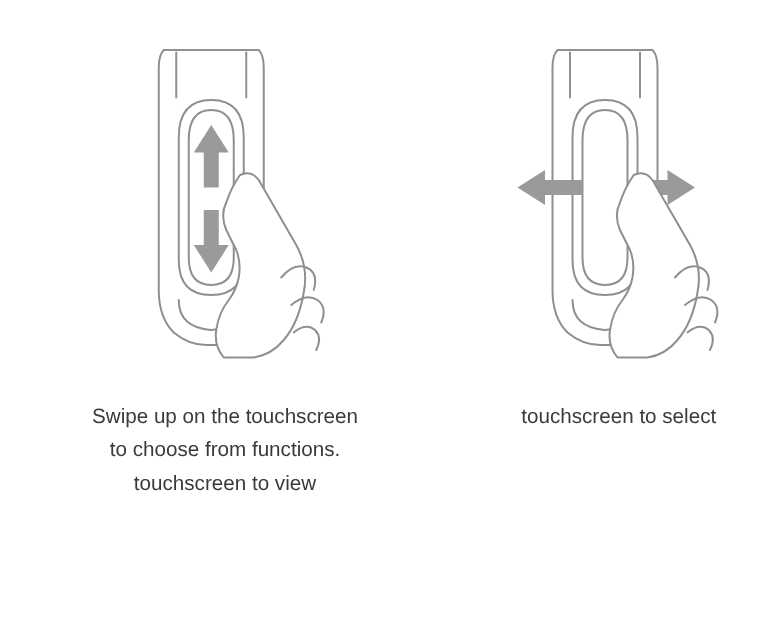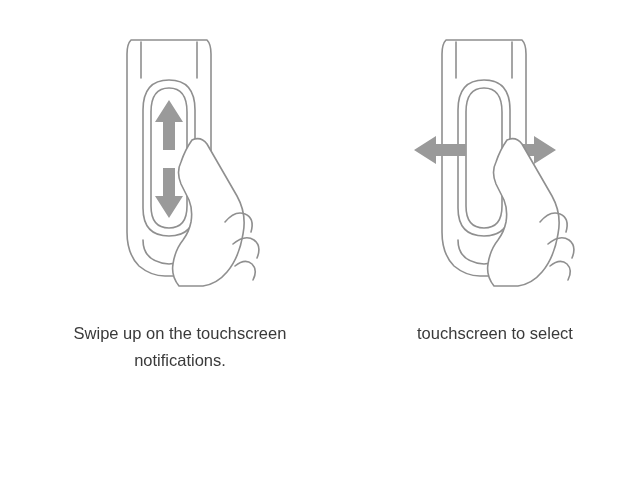--- a/index.html
+++ b/index.html
@@ -90,21 +90,22 @@
           <g fill="#ffffff" stroke="#8f8f8f" stroke-width="1.6" stroke-linecap="round" stroke-linejoin="round">
             <path d="M137 122 Q146 118 152 126 L182 178 Q192 196 188 216 Q184 240 172 254 Q162 266 148 268 L124 268 Q116 258 118 246 Q120 232 128 222 Q134 214 136 204 Q138 192 134 182 L126 166 Q121 154 126 144 Q130 132 137 122 Z"></path>
             <path d="M170 204 Q180 192 190 196 Q200 200 196 214" fill="none"></path>
             <path d="M178 226 Q190 216 199 222 Q207 228 202 240" fill="none"></path>
             <path d="M180 248 Q190 240 197 246 Q203 252 198 262" fill="none"></path>
           </g>
         </svg>
       </div>
       <div class="caption">
         <span class="caption-line">Swipe up on the touchscreen</span>
-        <span class="caption-line">notifications.</span>
+        <span class="caption-line">to choose from functions.</span>
+        <span class="caption-line">touchscreen to view</span>
       </div>
     </div>
 
     <div class="panel">
       <div class="illustration">
         <svg width="250" height="290" viewBox="0 0 250 290">
           <g fill="none" stroke="#8f8f8f" stroke-width="1.6" stroke-linecap="round" stroke-linejoin="round">
             <path d="M76 22 Q72 26 72 36 L72 214 Q72 236 84 248 Q96 258 110 258 L122 258 Q138 258 148 246 Q156 236 156 216 L156 36 Q156 26 152 22 Z"></path>
             <path d="M86 24 L86 60"></path>
             <path d="M142 24 L142 60"></path>

